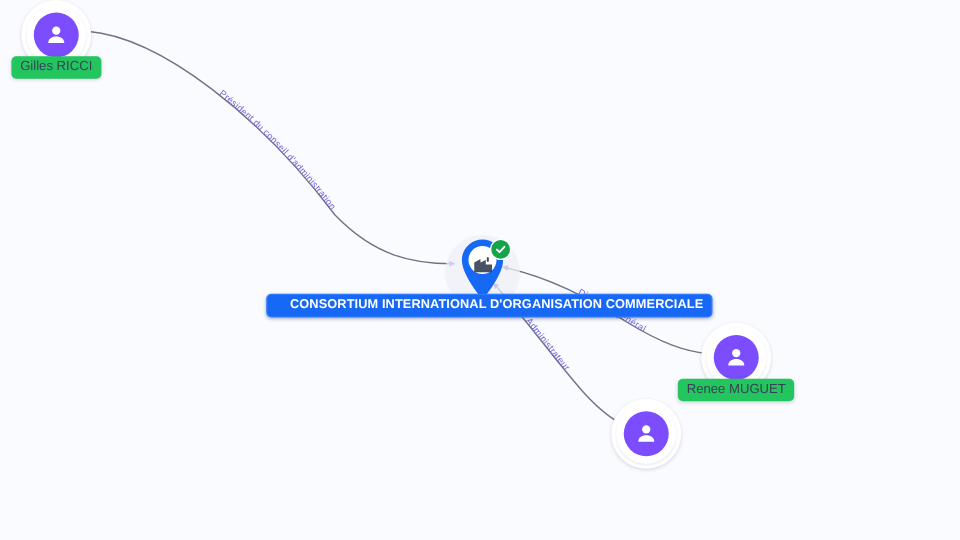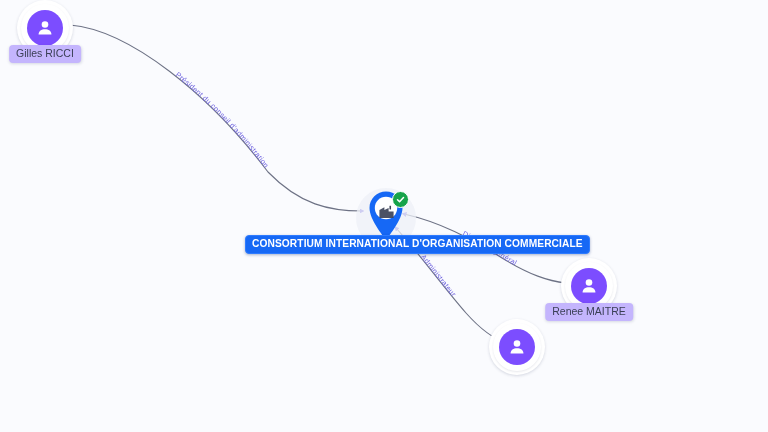--- a/index.html
+++ b/index.html
@@ -63,21 +63,21 @@
     display: flex;
     align-items: center;
     justify-content: center;
   }
   .person-avatar svg { display: block; }
   .person-label {
     position: absolute;
     top: 45px;
     left: 50%;
     transform: translateX(-50%);
-    background: #c4b5fd;
+    background: #22c55e;
     color: #3a3f55;
     font-size: 10.5px;
     line-height: 13px;
     padding: 2px 7px 3px 7px;
     border-radius: 4px;
     white-space: nowrap;
     box-shadow: 0 1px 3px rgba(25,35,80,0.16);
   }
 
   
@@ -113,30 +113,30 @@
     width: 15px; height: 15px;
     border-radius: 50%;
     background: #16a34a;
     border: 1.6px solid #ffffff;
     display: flex;
     align-items: center;
     justify-content: center;
   }
   .company-label {
     position: absolute;
-    left: 245px;
+    left: 213px;
     top: 235px;
     background: #1668f5;
     border: 1px solid #2e7bff;
     color: #ffffff;
     font-size: 10.2px;
     line-height: 12px;
     font-weight: bold;
     letter-spacing: .1px;
-    padding: 2px 6px 3px 6px;
+    padding: 2px 6px 3px 18px;
     border-radius: 4px;
     white-space: nowrap;
     box-shadow: 0 1px 3px rgba(12,40,110,0.35);
   }
 </style>
 </head>
 <body>
 
 <svg id="graph-canvas" viewBox="0 0 768 432" xmlns="http://www.w3.org/2000/svg">
   <defs>
@@ -181,21 +181,21 @@
 
 <div class="person-node" id="person-1" style="left: 561px; top: 258px;">
   <div class="person-ring"></div>
   <div class="person-ring inner"></div>
   <div class="person-avatar">
     <svg width="22" height="22" viewBox="0 0 24 24" fill="#ffffff">
       <circle cx="12" cy="8.2" r="3.6"></circle>
       <path d="M5 19c0-3.6 3.1-5.6 7-5.6s7 2 7 5.6z"></path>
     </svg>
   </div>
-  <div class="person-label">Renee MAITRE</div>
+  <div class="person-label">Renee MUGUET</div>
 </div>
 
 <div class="person-node" id="person-2" style="left: 489px; top: 319px;">
   <div class="person-ring"></div>
   <div class="person-ring inner"></div>
   <div class="person-avatar">
     <svg width="22" height="22" viewBox="0 0 24 24" fill="#ffffff">
       <circle cx="12" cy="8.2" r="3.6"></circle>
       <path d="M5 19c0-3.6 3.1-5.6 7-5.6s7 2 7 5.6z"></path>
     </svg>

